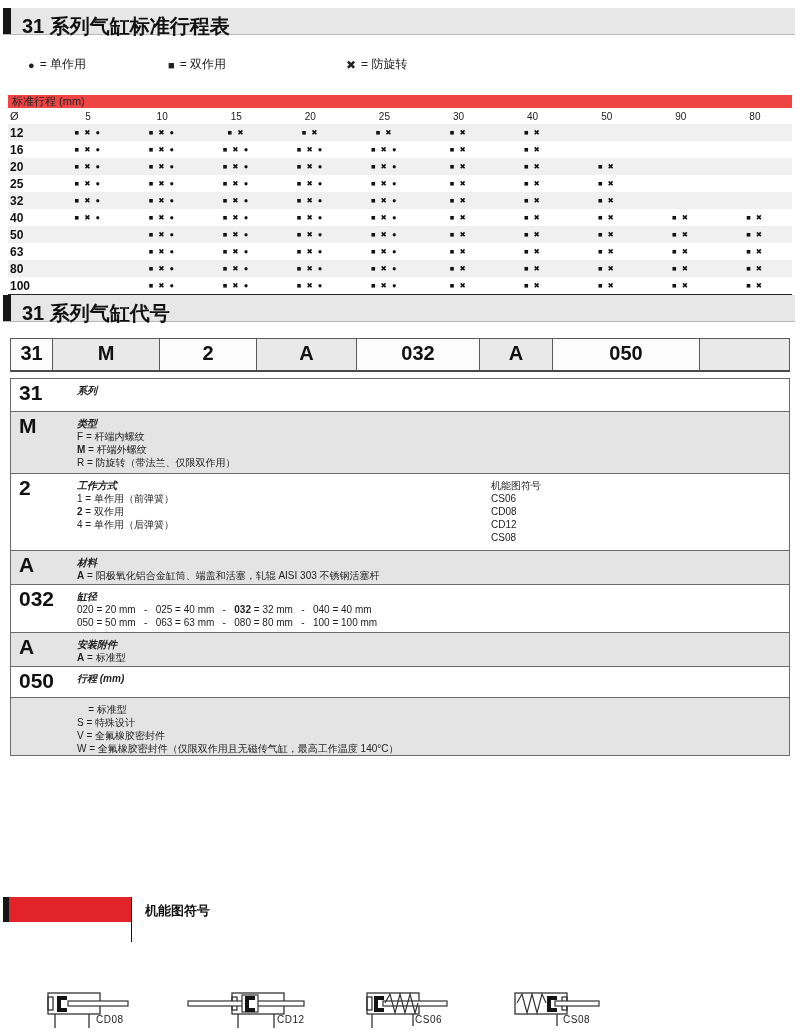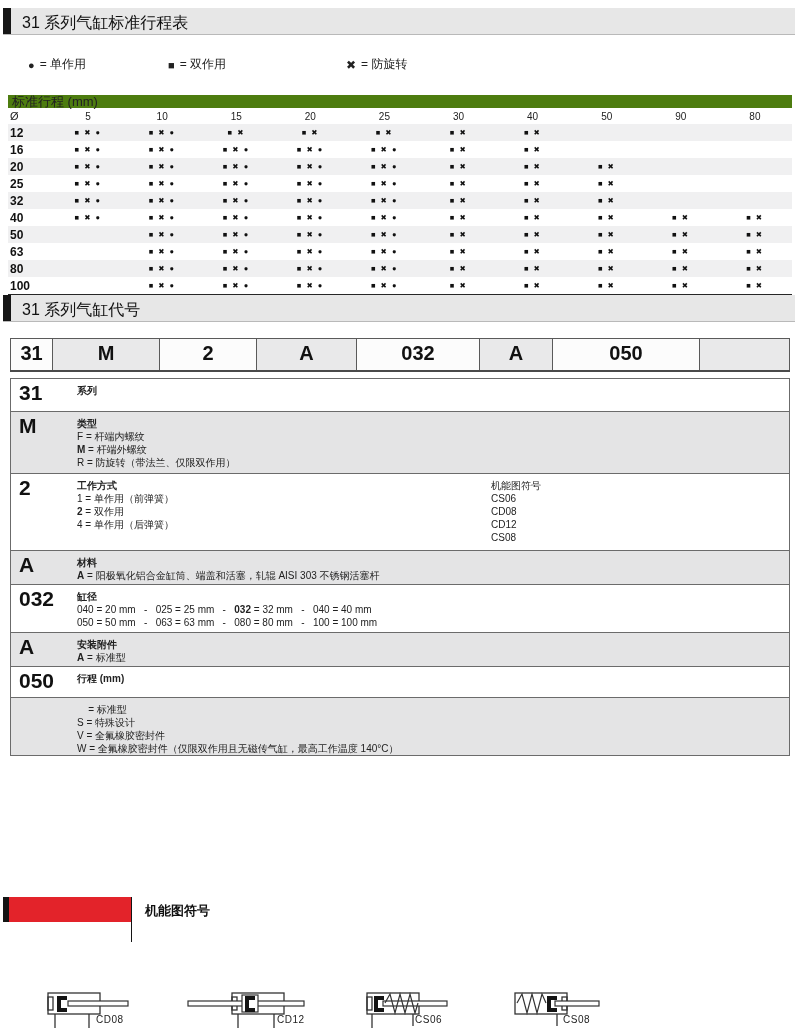--- a/index.html
+++ b/index.html
@@ -2,32 +2,32 @@
 <html><head>
 <meta charset="utf-8">
 <style>
   html,body{margin:0;padding:0;background:#fff;}
   #page{position:relative;width:800px;height:1034px;background:#fff;overflow:hidden;
         font-family:"Liberation Sans","DejaVu Sans",sans-serif;color:#1a1a1a;}
 
   
   .secbar{position:absolute;left:3px;width:792px;height:27px;background:#e7e7e7;border-bottom:1px solid #b9b9b9;box-sizing:border-box;}
   .secbar .blk{position:absolute;left:0;top:0;width:8px;height:26px;background:#161616;}
-  .secbar .t{position:absolute;left:19px;top:5px;font-size:16px;font-weight:normal;color:#111;}
+  .secbar .t{position:absolute;left:19px;top:5px;font-size:20px;font-weight:bold;color:#111;}
 
   
   #legend{position:absolute;top:56px;left:28px;display:flex;font-size:12px;color:#222;}
   .lg-item{display:flex;align-items:center;}
   .lg-item .sym{margin-right:5px;font-size:11px;}
   #legend .lg-item:nth-child(2){margin-left:82px;}
   #legend .lg-item:nth-child(3){margin-left:120px;}
 
   
   #stroke{position:absolute;top:95px;left:8px;width:784px;}
-  #stroke .cap{background:#4d7c0f;height:13px;line-height:13px;font-size:13px;padding-left:4px;color:#222;}
+  #stroke .cap{background:#ef4444;height:13px;line-height:13px;font-size:11px;padding-left:4px;color:#222;}
   #stroke table{width:100%;border-collapse:collapse;table-layout:fixed;border-bottom:2px solid #262626;}
   #stroke thead td{font-size:10px;height:14px;text-align:center;color:#222;font-weight:normal;}
   #stroke thead td.dia{text-align:left;padding-left:2px;font-size:11px;}
   #stroke tbody td{height:15px;text-align:center;font-size:7.5px;font-weight:bold;letter-spacing:1.5px;color:#111;}
   #stroke tbody td.dia{font-size:12px;text-align:left;padding-left:2px;letter-spacing:0;}
   #stroke tr.striped{background:#f0f0f1;}
 
   
   #codebar{position:absolute;top:338px;left:10px;display:flex;border-top:1px solid #5a5a5a;border-bottom:2px solid #4a4a4a;}
   .cb{box-sizing:border-box;border-right:1px solid #5a5a5a;height:31px;line-height:29px;text-align:center;
@@ -35,21 +35,21 @@
   .cb:first-child{border-left:1px solid #5a5a5a;}
   .cb.alt{background:#e9e9ea;}
 
   
   #details{position:absolute;top:378px;left:10px;width:780px;border:1px solid #6b6b6b;box-sizing:border-box;}
   .drow{position:relative;display:flex;border-bottom:1px solid #6b6b6b;box-sizing:border-box;background:#fff;}
   .drow:last-child{border-bottom:none;}
   .drow.alt{background:#e4e4e5;}
   .dcode{width:58px;flex:none;padding:2px 0 0 8px;font-size:21px;font-weight:bold;color:#111;}
   .ddesc{flex:1;padding-top:5px;font-size:10px;line-height:13px;color:#222;}
-  .dtitle{font-weight:bold;}
+  .dtitle{font-weight:bold;font-style:italic;}
   .dline{white-space:pre-wrap;}
   .dline .b{font-weight:bold;}
   .dright{position:absolute;left:480px;top:5px;font-size:10px;line-height:13px;color:#222;}
 
   
   #fn-redbar{position:absolute;top:897px;left:3px;width:122px;height:25px;background:#e3232a;border-left:6px solid #141414;}
   #fn-vline{position:absolute;top:897px;left:131px;width:1px;height:45px;background:#141414;}
   #fn-title{position:absolute;top:902px;left:145px;font-size:13px;font-weight:bold;color:#111;}
   .fn-item{position:absolute;top:985px;width:150px;height:48px;}
   .fn-label{position:absolute;top:29px;font-size:10px;letter-spacing:0.5px;color:#222;}
@@ -284,21 +284,21 @@
         <div class="dcode">A</div>
         <div class="ddesc">
           <div class="dtitle">材料</div>
           <div class="dline"><span class="b">A</span><span> = 阳极氧化铝合金缸筒、端盖和活塞，轧辊 AISI 303 不锈钢活塞杆</span></div>
         </div>
       </div>
       <div class="drow" style="min-height: 48px;">
         <div class="dcode">032</div>
         <div class="ddesc">
           <div class="dtitle">缸径</div>
-          <div class="dline"><span>040 = 20 mm   -   025 = 25 mm   -   </span><span class="b">032</span><span> = 32 mm   -   040 = 40 mm</span></div>
+          <div class="dline"><span>020 = 20 mm   -   025 = 40 mm   -   </span><span class="b">032</span><span> = 32 mm   -   040 = 40 mm</span></div>
           <div class="dline"><span>050 = 50 mm   -   063 = 63 mm   -   080 = 80 mm   -   100 = 100 mm</span></div>
         </div>
       </div>
       <div class="drow alt" style="min-height: 34px;">
         <div class="dcode">A</div>
         <div class="ddesc">
           <div class="dtitle">安装附件</div>
           <div class="dline"><span class="b">A</span><span> = 标准型</span></div>
         </div>
       </div>

